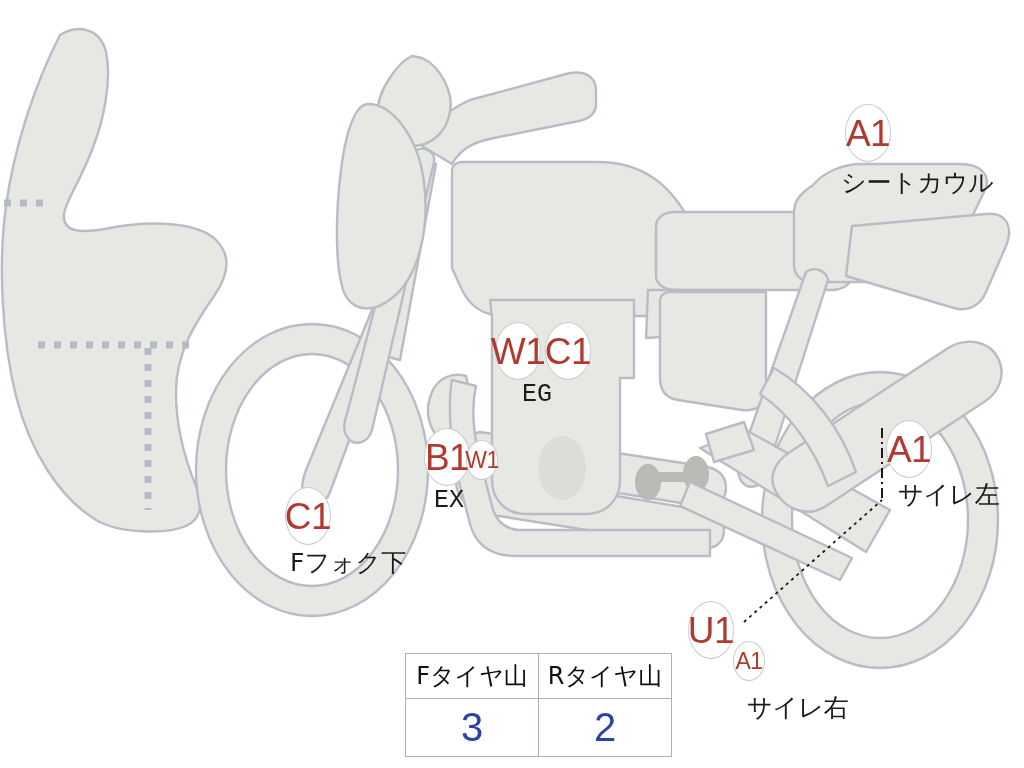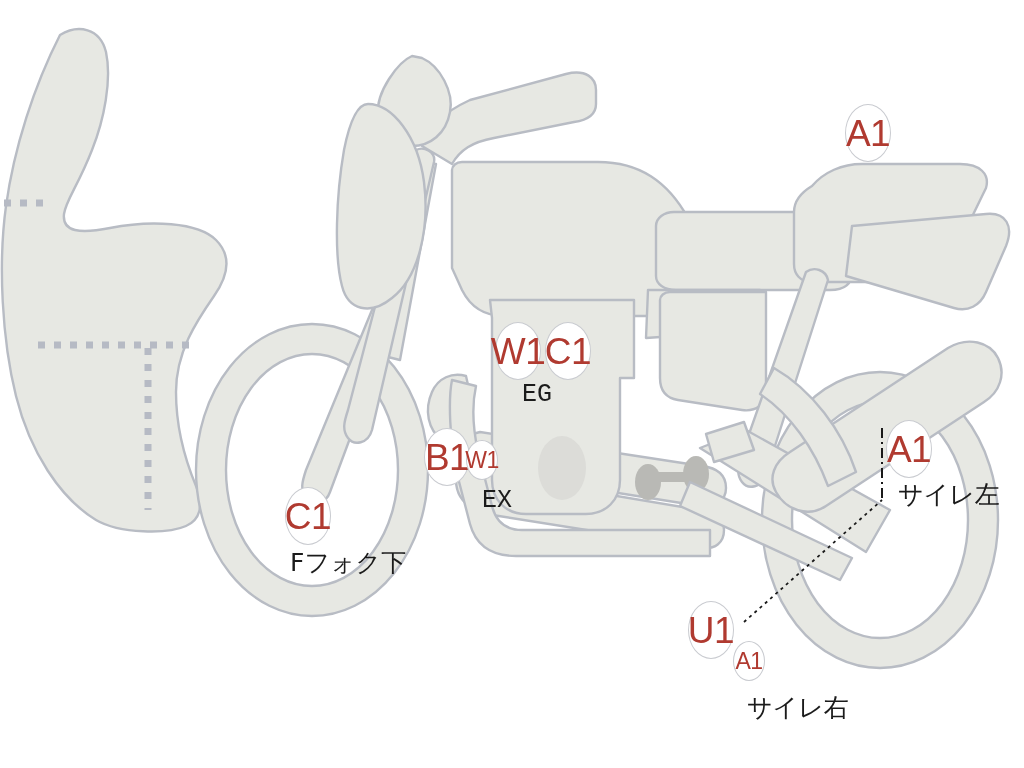--- a/index.html
+++ b/index.html
@@ -258,33 +258,48 @@
       <line x1="148" y1="348" x2="148" y2="510"></line>
     </g>
 
     <g>
       <path d="M 882,428 L 882,500" stroke="#1a1a1a" stroke-width="2" fill="none" stroke-dasharray="10 4 2 4"></path>
       <path d="M 744,622 L 882,500" stroke="#1a1a1a" stroke-width="1.8" fill="none" stroke-dasharray="3 4"></path>
     </g>
   </svg>
 
   <div class="marker big" style="left:845px;top:104px;">A1</div>
+  <div class="callout-text" style="left:841px;top:170px;">シートカウル</div>
 
   <div class="marker big" style="left:886px;top:420px;">A1</div>
   <div class="callout-text" style="left:898px;top:482px;text-align:right;">サイレ左</div>
 
   <div class="marker big" style="left:688px;top:601px;">U1</div>
   <div class="marker sm" style="left:733px;top:641px;">A1</div>
   <div class="callout-text" style="left:707px;top:695px;margin-left:40px;">サイレ右</div>
 
   <div class="marker big" style="left:495px;top:322px;">W1</div>
   <div class="marker big" style="left:545px;top:322px;">C1</div>
   <div class="callout-text latin" style="left:522px;top:382px;">EG</div>
 
   <div class="marker big" style="left:424px;top:428px;">B1</div>
   <div class="marker sm" style="left:466px;top:440px;">W1</div>
-  <div class="callout-text latin" style="left:434px;top:488px;margin-left:48px;">EX</div>
+  <div class="callout-text latin" style="left:434px;top:488px;">EX</div>
 
   <div class="marker big" style="left:285px;top:487px;">C1</div>
   <div class="callout-text" style="left:290px;top:550px;text-align:center;">Fフォク下</div>
 
+  <table id="tire-table">
+    <thead>
+      <tr>
+        <th>Fタイヤ山</th>
+        <th>Rタイヤ山</th>
+      </tr>
+    </thead>
+    <tbody>
+      <tr>
+        <td>3</td>
+        <td>2</td>
+      </tr>
+    </tbody>
+  </table>
 
 </div>
 
 </body></html>

